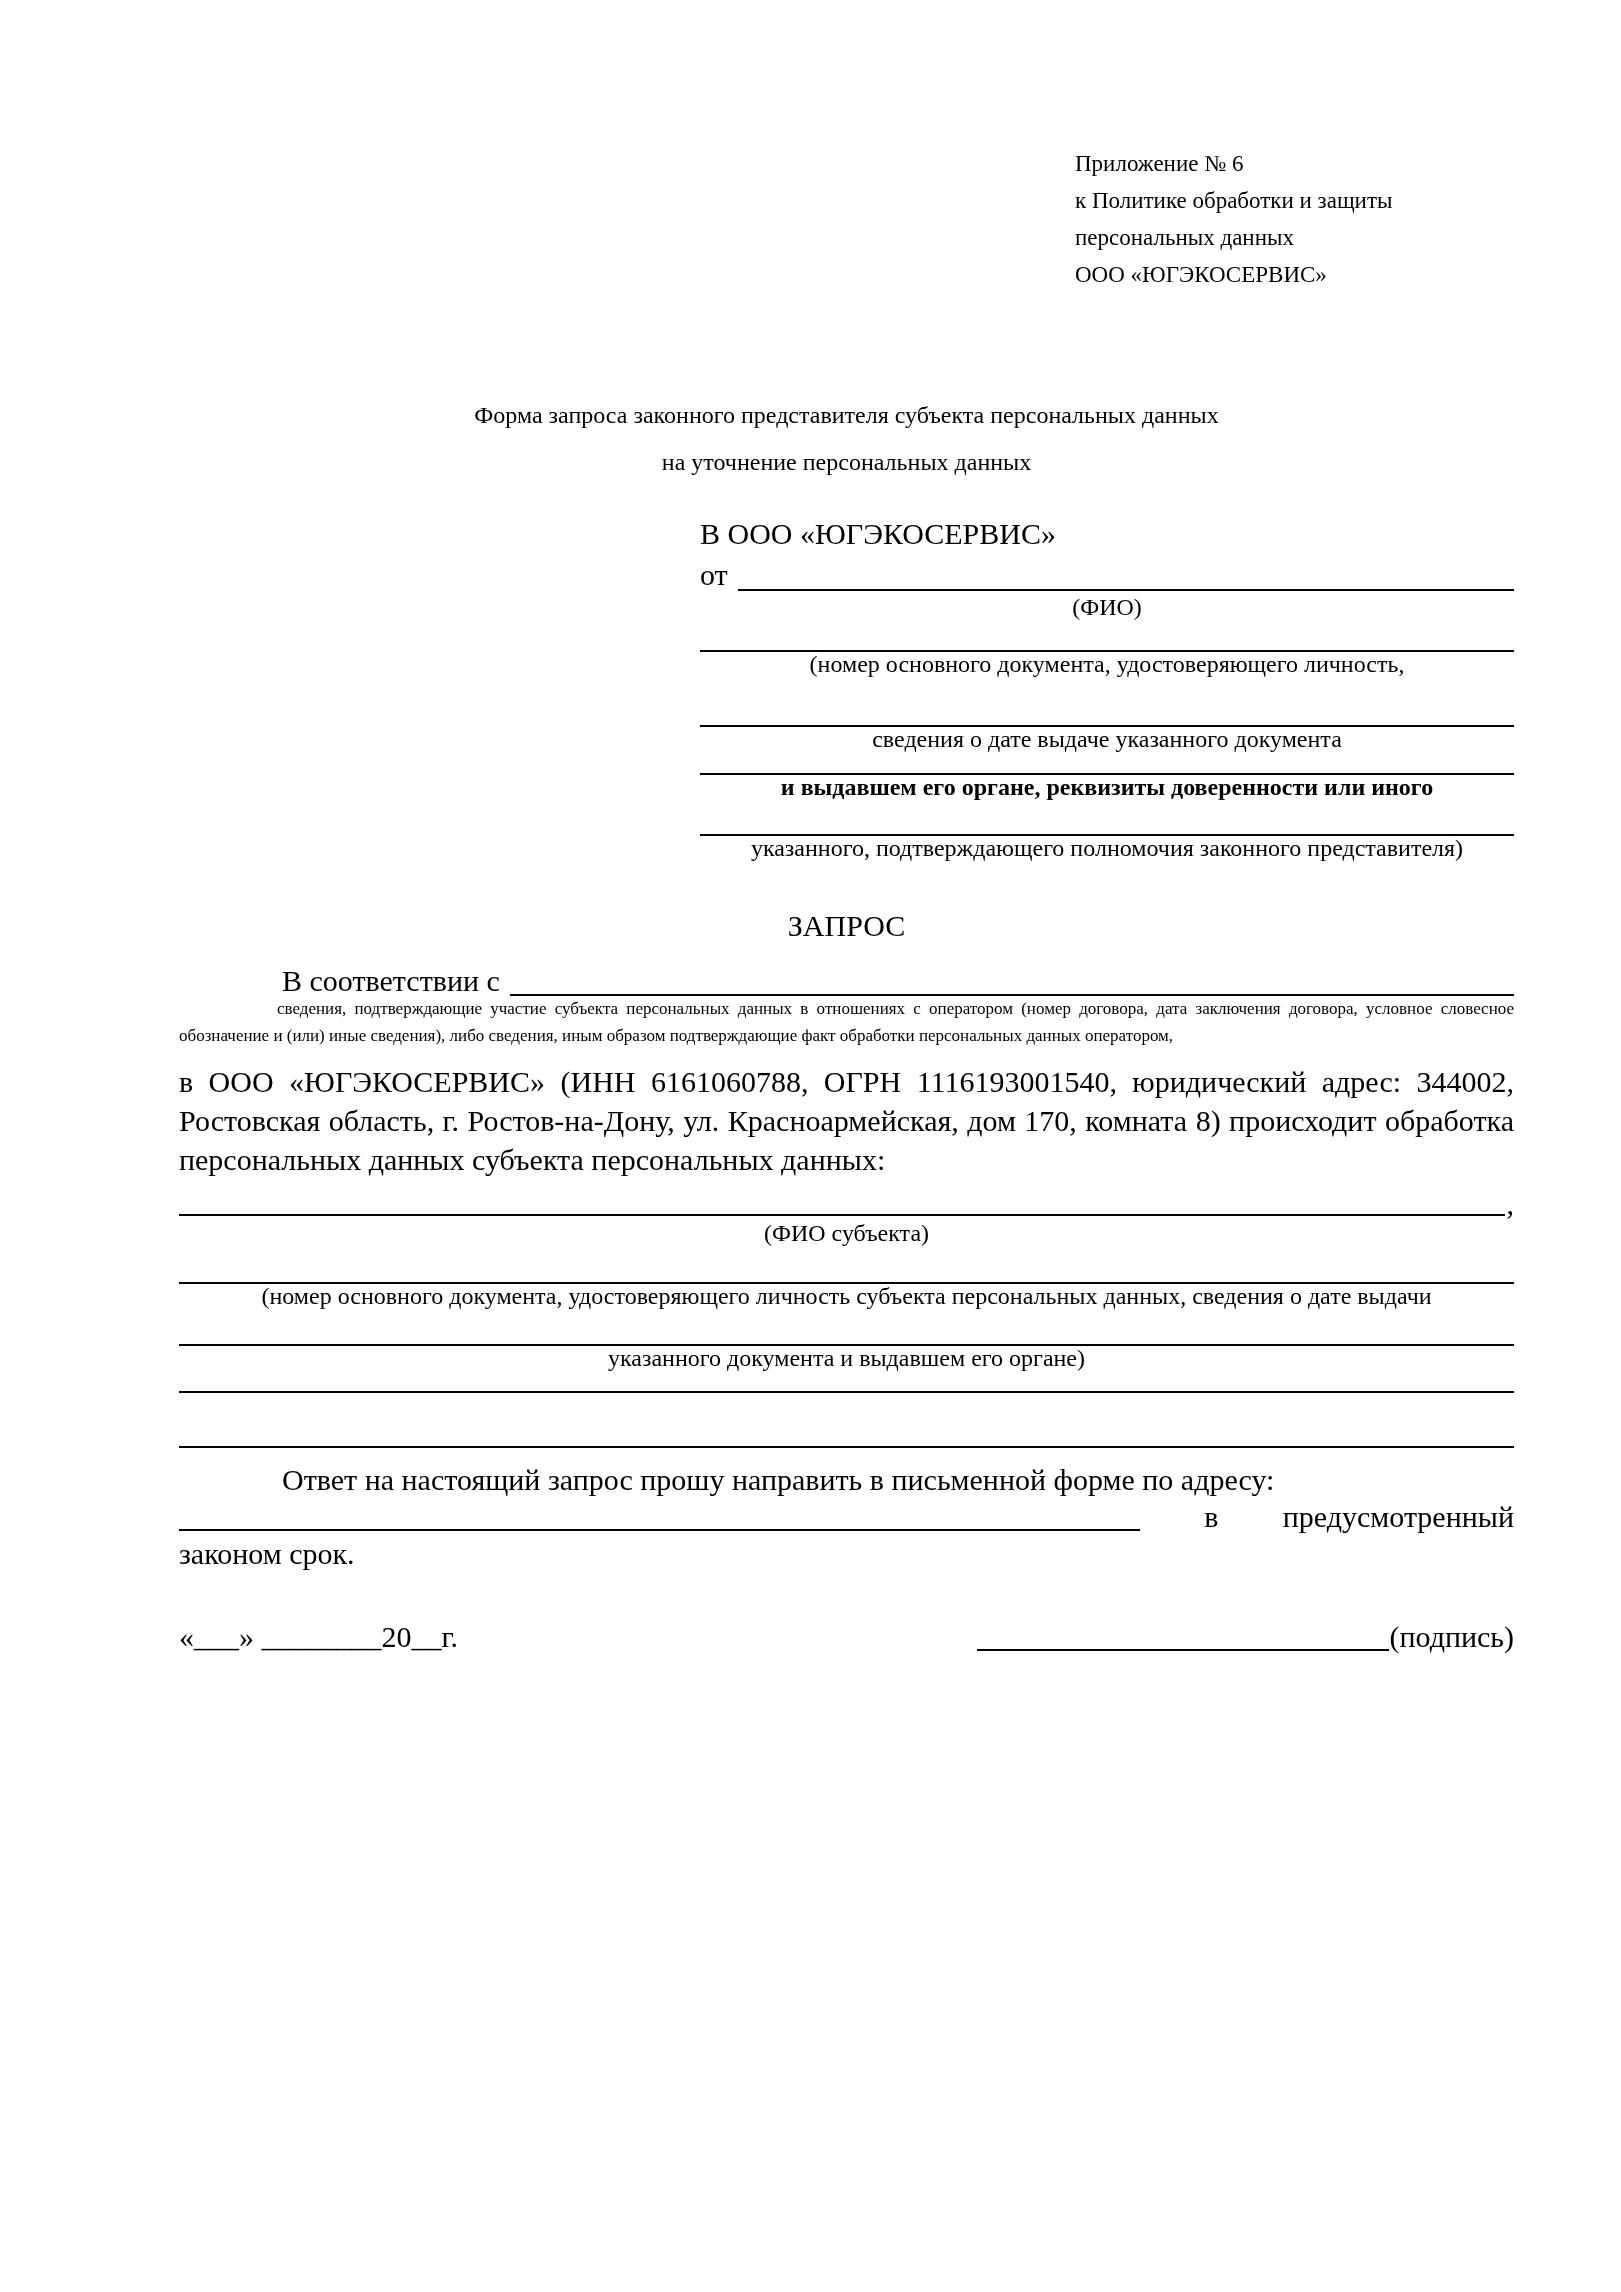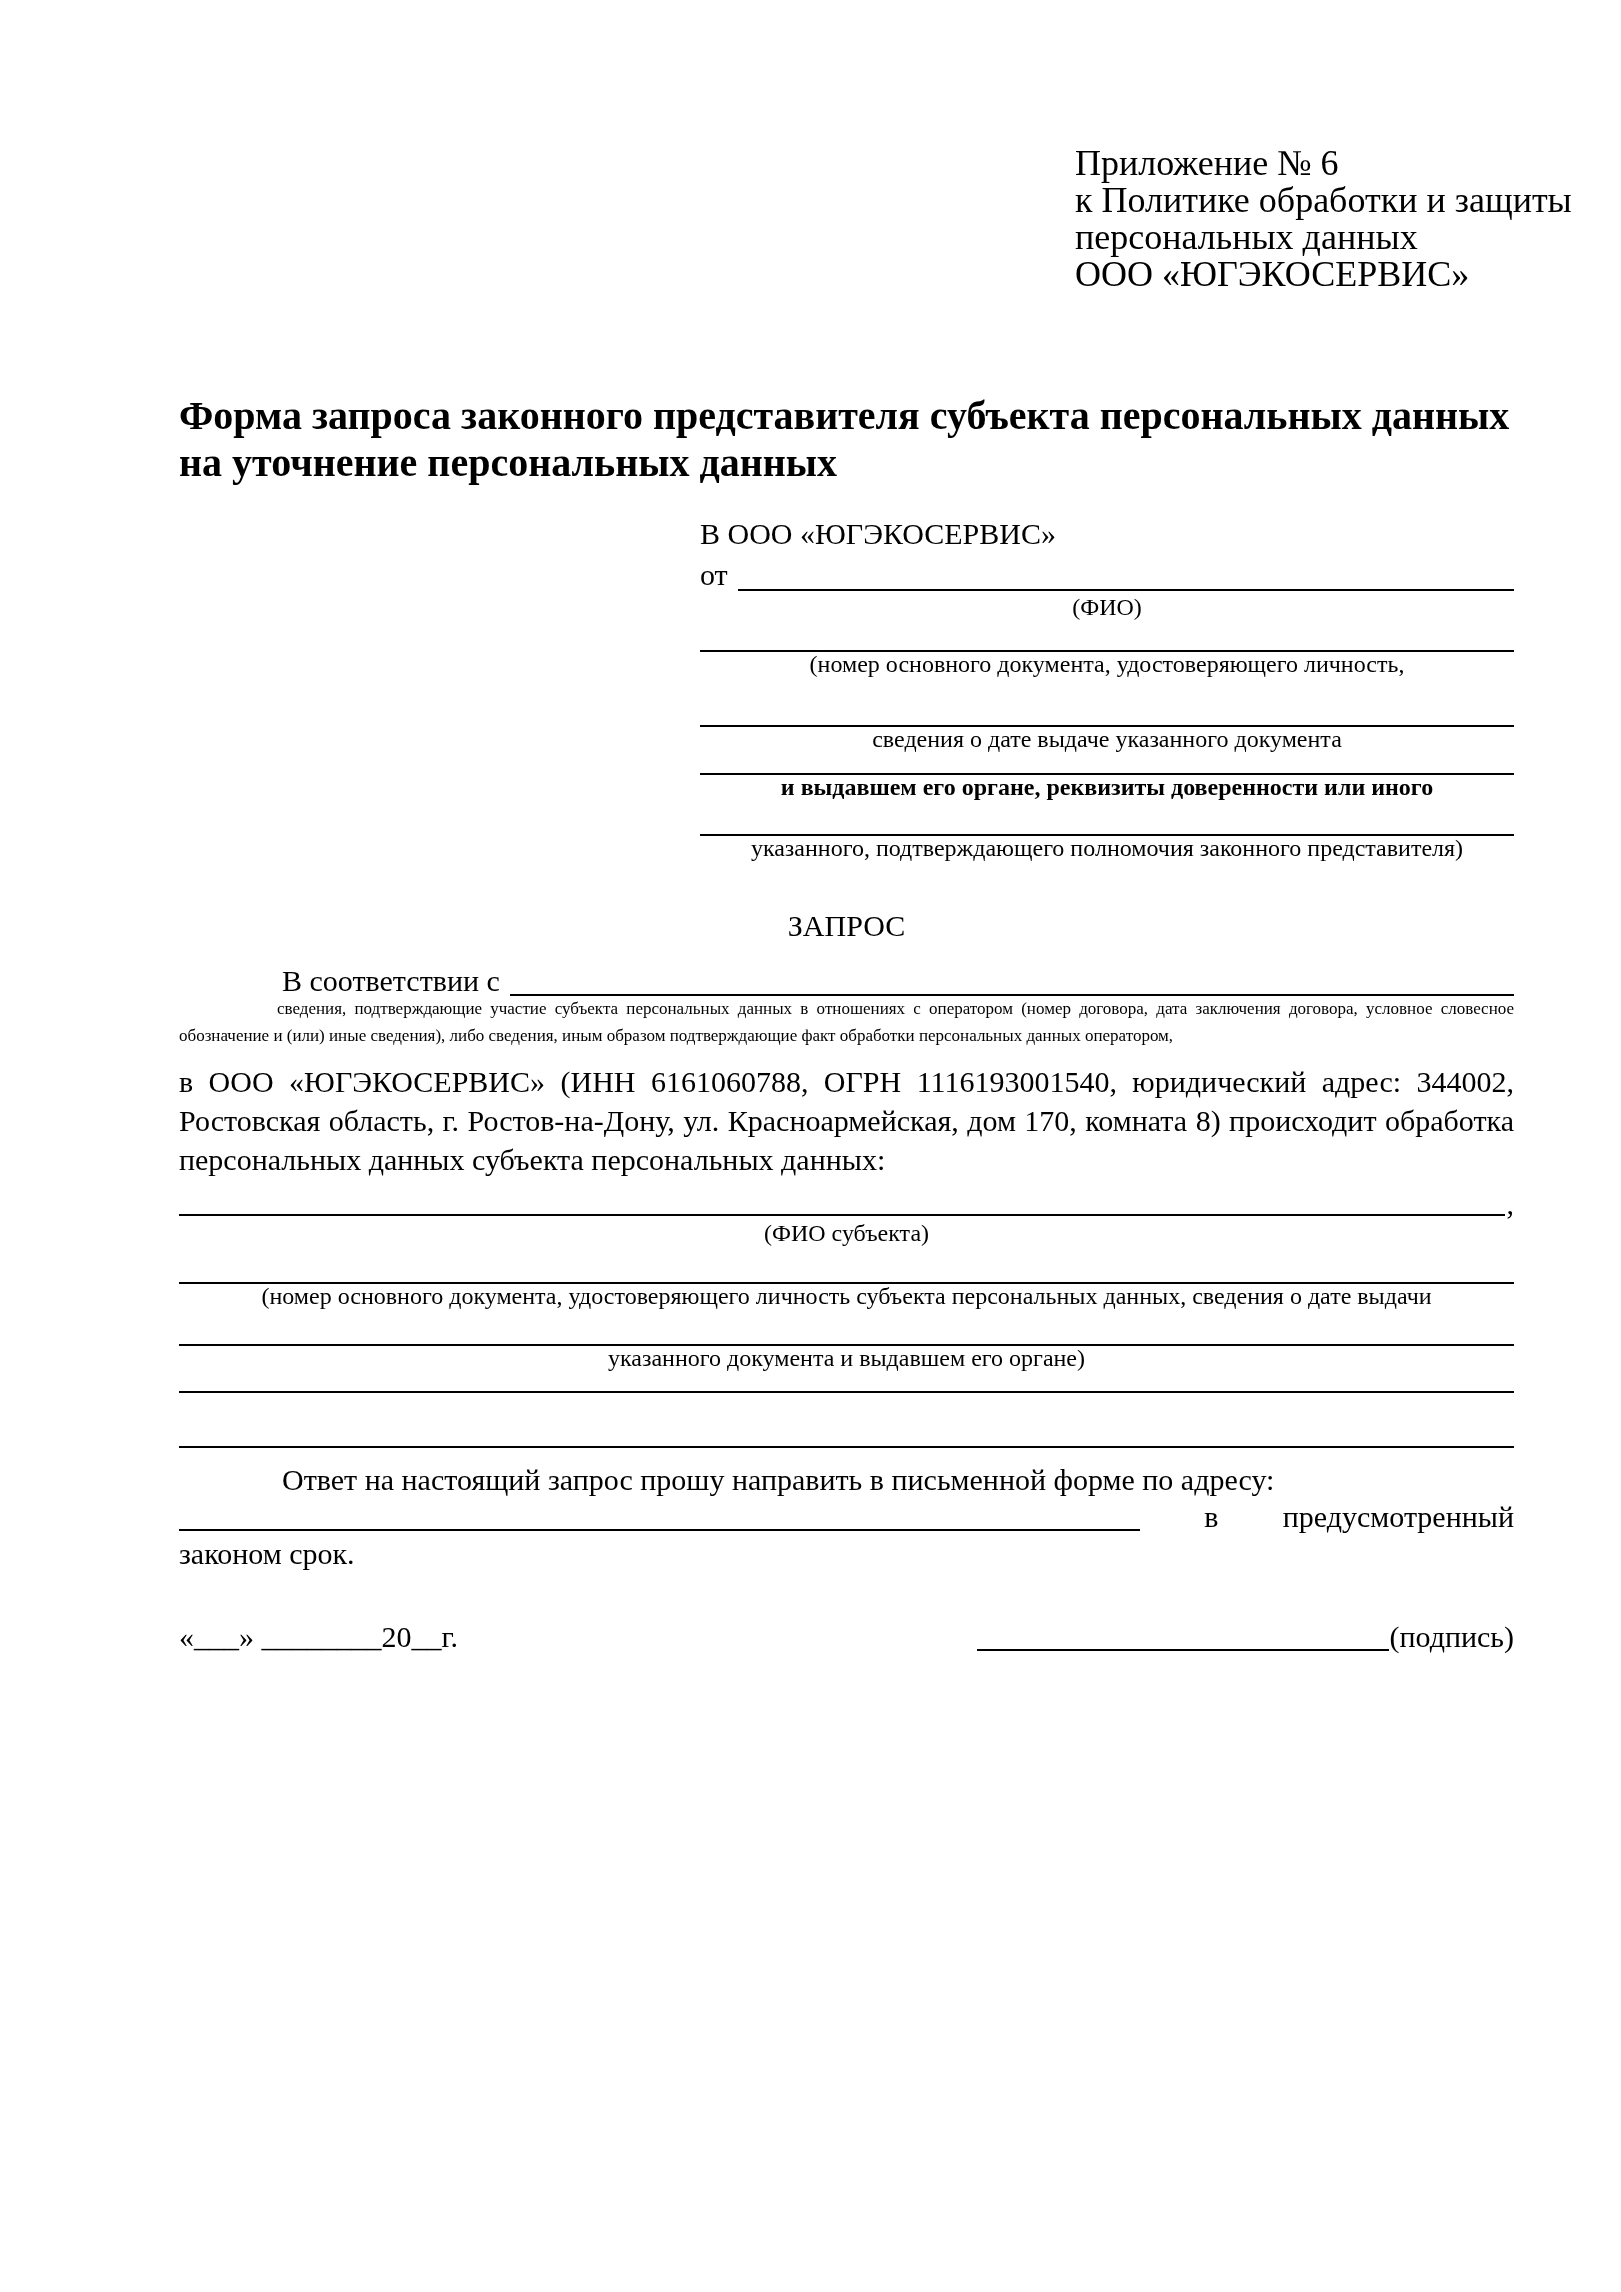--- a/index.html
+++ b/index.html
@@ -8,28 +8,28 @@
     width:1621px;height:2293px;
     margin:0 auto;
     background:#ffffff;
     color:#000000;
     font-family:"Liberation Serif","DejaVu Serif",serif;
     overflow:hidden;
   }
   
   .header-block{
     position:absolute;left:1075px;top:145px;
-    font-size:36px;line-height:37px;white-space:nowrap;
+    font-size:23px;line-height:37px;white-space:nowrap;
   }
   
   .content{
     position:absolute;left:179px;top:392px;width:1335px;
     font-size:30px;line-height:39px;
   }
-  .doc-title{font-weight:bold;font-size:40px;line-height:47px;text-align:left;}
+  .doc-title{font-weight:normal;font-size:24px;line-height:47px;text-align:center;}
   .addressee{margin-left:521px;margin-top:27.4px;width:814px;}
   .addr-to{line-height:41px;}
   .flex-row{display:flex;}
   .row42{line-height:41px;}
   .fill{flex:1;border-bottom:2.9px solid #000;margin:0 0 4.9px 9.8px;}
   .caption{font-size:24px;line-height:25.5px;text-align:center;}
   .hr{height:0;border-top:2.9px solid #000;}
   .u1{margin-top:29px;} .u2{margin-top:48px;} .u3{margin-top:20px;font-weight:bold;} .u4{margin-top:34px;}
   .zapros{text-align:center;line-height:41px;margin-top:43px;}
   .intro-row{display:flex;line-height:41px;margin-top:13.7px;padding-left:103px;}

